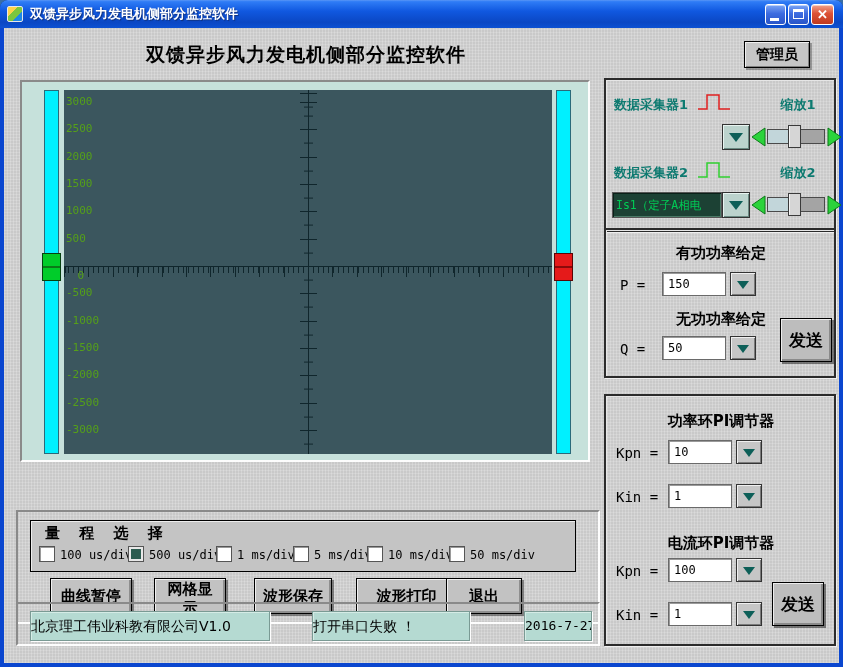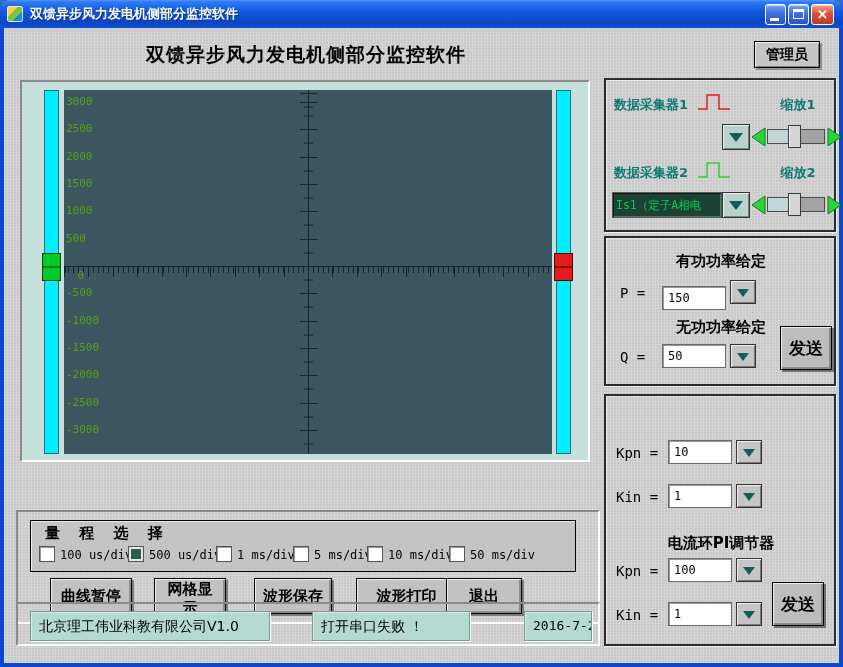--- a/index.html
+++ b/index.html
@@ -25,21 +25,21 @@
   .max-glyph{position:absolute;left:4px;top:4px;width:11px;height:10px;border:1px solid #fff;border-top:3px solid #fff;}
   
   .content{position:absolute;left:4px;top:28px;width:835px;height:635px;
     background-color:#c9c9c9;
     background-image:repeating-linear-gradient(90deg,rgba(255,255,255,.20) 0 1px,rgba(0,0,0,0) 1px 3px),
                      repeating-linear-gradient(0deg,rgba(255,255,255,.16) 0 1px,rgba(0,0,0,0) 1px 3px);}
   .main-title{position:absolute;left:20px;top:42px;width:572px;text-align:center;
     font-size:19px;font-weight:bold;color:#000;letter-spacing:1px;}
   .admin-btn{position:absolute;left:744px;top:41px;width:66px;height:27px;
     background:#c6c6c6;border:1px solid #000;font-size:14px;font-weight:bold;color:#000;
-    box-shadow:inset 1px 1px 0 #f0f0f0,inset -1px -1px 0 #808080,2px 2px 0 rgba(0,0,0,.3);cursor:pointer;margin-left:10px;}
+    box-shadow:inset 1px 1px 0 #f0f0f0,inset -1px -1px 0 #808080,2px 2px 0 rgba(0,0,0,.3);cursor:pointer;}
   
   .scope{position:absolute;left:20px;top:80px;width:570px;height:382px;background:var(--plot_frame,#c6e1db);
     border:2px solid;border-color:#8a8a8a #fdfdfd #fdfdfd #8a8a8a;}
   .vslider{position:absolute;top:8px;width:15px;height:364px;background:var(--slider_cyan,#00f5ff);
     border:1px solid #2a6a7a;cursor:pointer;}
   .vslider.left{left:22px;} .vslider.right{left:534px;}
   .vhandle{position:absolute;left:-3px;width:19px;height:28px;top:162px;border:1px solid #064010;cursor:grab;}
   .vhandle.green{background:linear-gradient(180deg,var(--handle_green,#00cc2a) 0 46%,#0a7a18 46% 54%,var(--handle_green,#00cc2a) 54%);}
   .vhandle.red{border-color:#5a0505;background:linear-gradient(180deg,var(--handle_red,#e51a1a) 0 46%,#8a0a0a 46% 54%,var(--handle_red,#e51a1a) 54%);}
   .plot{position:absolute;left:42px;top:8px;width:488px;height:364px;background:var(--plot_bg,#3b565e);}
@@ -53,21 +53,21 @@
   .hticks-major{position:absolute;left:0;top:177px;width:488px;height:10px;
     background:repeating-linear-gradient(90deg,#10262c 0 1px,rgba(0,0,0,0) 1px 24.4px);}
   .vaxis{position:absolute;left:244px;top:0;width:1px;height:364px;background:#10262c;}
   .vticks-long{position:absolute;left:236px;top:0;width:17px;height:364px;
     background:repeating-linear-gradient(180deg,#10262c 0 1px,rgba(0,0,0,0) 1px 27.33px);background-position:0 12px;}
   .vticks-short{position:absolute;left:240px;top:0;width:9px;height:364px;
     background:repeating-linear-gradient(180deg,#10262c 0 1px,rgba(0,0,0,0) 1px 27.33px);background-position:0 25.6px;}
   
   .panel{position:absolute;left:604px;width:232px;border:2px solid #2b2b2b;
     box-shadow:inset 1px 1px 0 #e6e6e6,1px 1px 0 #efefef;}
-  .p-a{top:78px;height:154px;} .p-b{top:236px;height:150px;} .p-c{top:394px;height:252px;}
+  .p-a{top:78px;height:154px;} .p-b{top:228px;height:150px;} .p-c{top:394px;height:252px;}
   .teal-lab{position:absolute;font-size:13px;font-weight:bold;color:var(--teal_label,#0d7a70);white-space:nowrap;}
   .chan{position:absolute;left:6px;width:110px;height:26px;background:var(--channel_field_bg,#1c4134);
     border:1px solid #555;box-shadow:inset 1px 1px 0 #0a2018,inset -1px -1px 0 #4a7a66;
     color:var(--channel_text_green,#00cc55);font-family:"DejaVu Sans Mono",monospace;font-size:11.5px;
     line-height:24px;padding-left:3px;white-space:nowrap;overflow:hidden;cursor:pointer;}
   .drop-btn{position:absolute;width:28px;height:26px;background:#bcd3cd;border:1px solid #333;
     box-shadow:inset 1px 1px 0 #e8f4f0,inset -1px -1px 0 #6a8a82;cursor:pointer;padding:0;}
   .tri{display:inline-block;width:0;height:0;border-left:7px solid transparent;border-right:7px solid transparent;
     border-top:9px solid #0d5f58;vertical-align:middle;}
   .gray-drop{position:absolute;width:26px;height:24px;background:#c6c6c6;border:1px solid #333;
@@ -96,21 +96,21 @@
   .chk .box{position:absolute;left:0;top:1px;width:16px;height:16px;background:#fff;border:1px solid #555;
     box-shadow:inset 1px 1px 0 #9a9a9a;}
   .chk .box.checked{background:var(--checked_green,#2c5c50);box-shadow:inset 0 0 0 2px #e8e8e8;}
   .chk .clabel{position:absolute;left:21px;top:3px;font-family:"DejaVu Sans Mono",monospace;font-size:12px;
     color:#000;white-space:nowrap;}
   .b3{position:absolute;top:66px;height:36px;background:#c2c2c2;border:1px solid #000;
     font-size:15px;font-weight:bold;color:#000;cursor:pointer;
     box-shadow:inset 1px 1px 0 #f0f0f0,inset -2px -2px 0 #8e8e8e,2px 2px 0 rgba(0,0,0,.4);}
   .stat{position:absolute;top:7px;height:30px;background:var(--status_box_bg,#b5dad2);border:1px solid #7a9a94;
     box-shadow:1px 1px 0 #fdfdfd,inset 1px 1px 0 #d5ece6;font-size:14px;color:#000;
-    line-height:28px;padding-left:8px;white-space:nowrap;overflow:hidden;}
+    line-height:28px;white-space:nowrap;overflow:hidden;}
   .stat.date{font-family:"DejaVu Sans Mono",monospace;font-size:13px;}
 </style>
 </head>
 <body>
 
 <div class="window">
 
   <div class="titlebar">
     <div class="app-icon"></div>
     <div class="title-text">双馈异步风力发电机侧部分监控软件</div>
@@ -190,30 +190,31 @@
       <div class="hs-handle"></div>
       <svg class="hs-arrow" style="left:77px" width="16" height="22">
           <polygon points="1,2 14,11 1,20" fill="#2bd33b" stroke="#0e7a1a"></polygon>
         </svg>
     </div>
   </div>
 
   <div class="panel p-b">
     <div class="ph" style="top:14px">有功功率给定</div>
     <div class="mono-lab" style="left:14px;top:47px">P  =</div>
-    <input class="num" style="left: 56px; top: 42px; margin-top: 6px;" value="150">
+    <input class="num" style="left: 56px; top: 42px;" value="150">
     <button class="gray-drop" style="left:124px;top:42px"><span class="tri"></span></button>
     <div class="ph" style="top:80px">无功功率给定</div>
     <div class="mono-lab" style="left:14px;top:111px">Q  =</div>
     <input class="num" style="left: 56px; top: 106px;" value="50">
     <button class="gray-drop" style="left:124px;top:106px"><span class="tri"></span></button>
     <button class="send-btn" style="left:174px;top:88px">发送</button>
   </div>
 
   <div class="panel p-c">
+    <div class="ph" style="top:16px">功率环PI调节器</div>
     <div class="mono-lab" style="left:10px;top:49px">Kpn =</div>
     <input class="num" style="left: 62px; top: 44px;" value="10">
     <button class="gray-drop" style="left:130px;top:44px"><span class="tri"></span></button>
     <div class="mono-lab" style="left:10px;top:93px">Kin =</div>
     <input class="num" style="left: 62px; top: 88px;" value="1">
     <button class="gray-drop" style="left:130px;top:88px"><span class="tri"></span></button>
     <div class="ph" style="top:138px">电流环PI调节器</div>
     <div class="mono-lab" style="left:10px;top:167px">Kpn =</div>
     <input class="num" style="left: 62px; top: 162px;" value="100">
     <button class="gray-drop" style="left:130px;top:162px"><span class="tri"></span></button>

